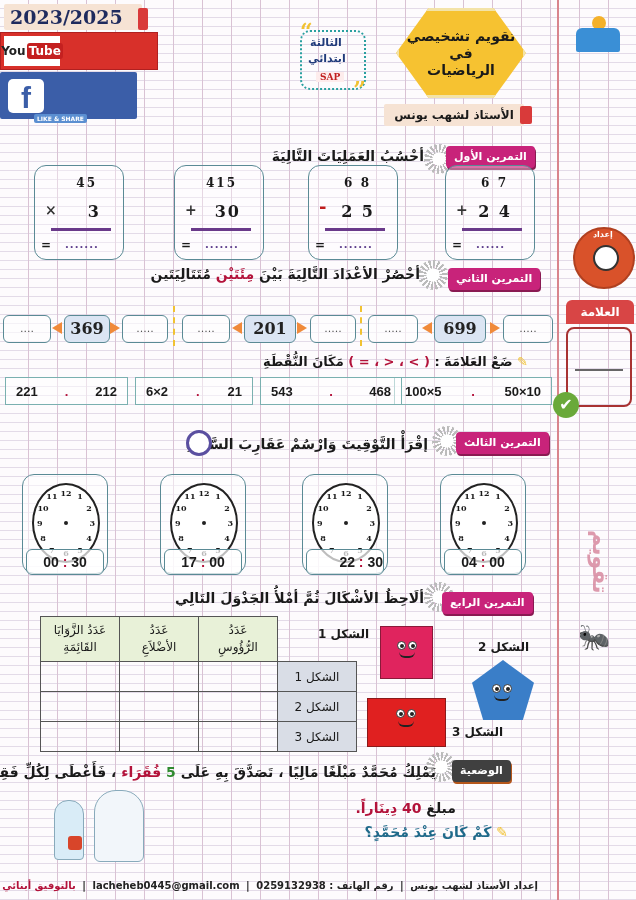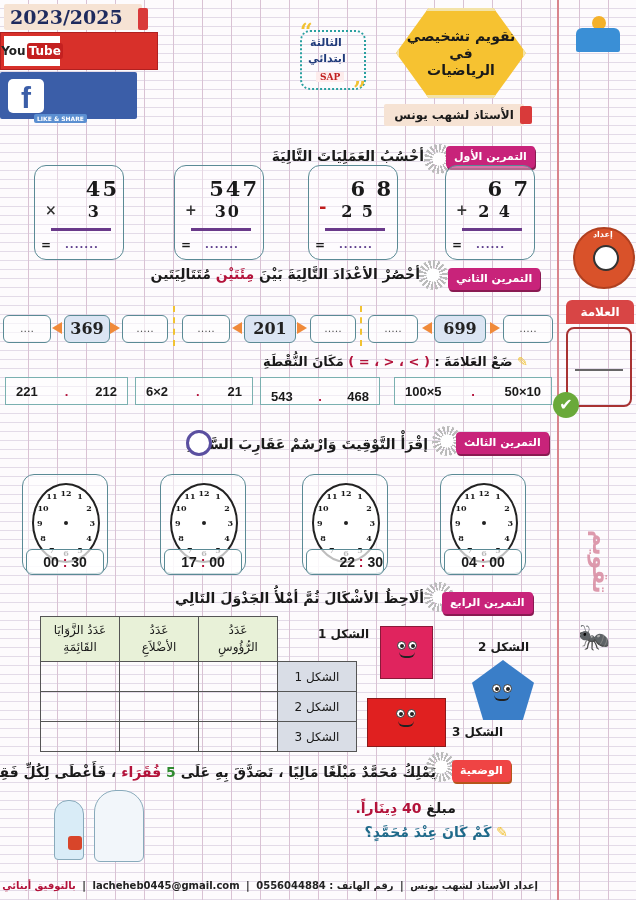--- a/index.html
+++ b/index.html
@@ -40,28 +40,28 @@
   .title-hex { left: 396px; top: 8px; width: 130px; height: 90px; background: #f6c231; border: 3px solid #f3e3a8; clip-path: polygon(25% 0, 75% 0, 100% 50%, 75% 100%, 25% 100%, 0 50%); display: flex; flex-direction: column; align-items: center; justify-content: center; }
   .title-hex span { font-weight: bold; font-size: 14px; line-height: 17px; color: #1a1a1a; direction: rtl; }
   .teacher-ribbon { left: 384px; top: 104px; width: 140px; height: 22px; background: #f6e3d4; border-radius: 2px; text-align: center; font-weight: bold; font-size: 12px; line-height: 22px; direction: rtl; }
   .teacher-ribbon::before { content: ""; position: absolute; right: -8px; top: 2px; width: 12px; height: 18px; background: #d93a3a; border-radius: 2px; }
   .school-logo { left: 566px; top: 4px; width: 66px; height: 58px; }
   .school-logo .book { position: absolute; left: 10px; top: 24px; width: 44px; height: 24px; background: #3a8fd6; border-radius: 6px 6px 2px 2px; }
   .school-logo .head { position: absolute; left: 26px; top: 12px; width: 14px; height: 14px; border-radius: 50%; background: #f4b12a; }
 
   
   .badge { height: 22px; padding: 0 8px; background: #c8237a; color: #fff; font-weight: bold; font-size: 11px; line-height: 22px; border-radius: 4px; box-shadow: 1px 2px 0 #8a1a52; direction: rtl; white-space: nowrap; }
-  .badge.orange { background: #ef4444; box-shadow: 1px 2px 0 #b5561a; }
+  .badge.orange { background: #404040; box-shadow: 1px 2px 0 #b5561a; }
   .burst { width: 30px; height: 30px; background: radial-gradient(circle, #fff 30%, transparent 32%), conic-gradient(#bbb 0 10deg, transparent 10deg 20deg, #bbb 20deg 30deg, transparent 30deg 40deg, #bbb 40deg 50deg, transparent 50deg 60deg, #bbb 60deg 70deg, transparent 70deg 80deg, #bbb 80deg 90deg, transparent 90deg 100deg, #bbb 100deg 110deg, transparent 110deg 120deg, #bbb 120deg 130deg, transparent 130deg 140deg, #bbb 140deg 150deg, transparent 150deg 160deg, #bbb 160deg 170deg, transparent 170deg 180deg, #bbb 180deg 190deg, transparent 190deg 200deg, #bbb 200deg 210deg, transparent 210deg 220deg, #bbb 220deg 230deg, transparent 230deg 240deg, #bbb 240deg 250deg, transparent 250deg 260deg, #bbb 260deg 270deg, transparent 270deg 280deg, #bbb 280deg 290deg, transparent 290deg 300deg, #bbb 300deg 310deg, transparent 310deg 320deg, #bbb 320deg 330deg, transparent 330deg 340deg, #bbb 340deg 350deg, transparent 350deg 360deg); border-radius: 50%; }
   .instr { font-weight: bold; font-size: 14px; direction: rtl; white-space: nowrap; color: #1a1a1a; }
   .instr .red { color: #b3123a; }
 
   
   .op-card { top: 165px; width: 90px; height: 95px; border: 1.5px solid #5a8a95; border-radius: 12px; background: rgba(255,255,255,0.35); font-family: "DejaVu Serif", serif; font-weight: bold; }
-  .op-card .n1 { position: absolute; right: 4px; top: 10px; font-size: 21px; letter-spacing: 2px; }
+  .op-card .n1 { position: absolute; right: 26px; top: 10px; font-size: 12px; letter-spacing: 2px; }
   .op-card .n2 { position: absolute; right: 22px; top: 36px; font-size: 16px; letter-spacing: 2px; }
   .op-card .sign { position: absolute; left: 10px; top: 36px; font-size: 14px; color: #333; }
   .op-card .sign.red { color: #c01c1c; font-size: 18px; top: 30px; }
   .op-card .line { position: absolute; left: 16px; right: 12px; top: 62px; height: 3px; background: #6a3a8a; }
   .op-card .eq { position: absolute; left: 6px; top: 72px; font-size: 12px; font-family: "DejaVu Sans", sans-serif; }
   .op-card .dots { position: absolute; left: 30px; top: 72px; font-size: 11px; color: #5a3a8a; letter-spacing: 1px; }
 
   
   .num-box { top: 315px; height: 28px; border: 1.5px solid #5a8a95; border-radius: 6px; background: rgba(255,255,255,0.6); text-align: center; line-height: 26px; font-size: 11px; color: #555; }
   .num-box.filled { background: #dbe5f3; font-family: "DejaVu Serif", serif; font-weight: bold; font-size: 16px; color: #222; }
@@ -185,21 +185,21 @@
 </div>
 <div class="abs op-card" style="left:308px;">
   <span class="n1">6 8</span>
   <span class="sign red">-</span>
   <span class="n2">2 5</span>
   <div class="line"></div>
   <span class="eq">=</span>
   <span class="dots">.......</span>
 </div>
 <div class="abs op-card" style="left:174px;">
-  <span class="n1">547</span>
+  <span class="n1">415</span>
   <span class="sign">+</span>
   <span class="n2">30</span>
   <div class="line"></div>
   <span class="eq">=</span>
   <span class="dots">.......</span>
 </div>
 <div class="abs op-card" style="left:34px;">
   <span class="n1">45</span>
   <span class="sign">×</span>
   <span class="n2">3</span>
@@ -241,21 +241,21 @@
   <span>ضَعْ العَلامَةَ :</span>
   <span class="red">( &gt; ، &lt; ، = )</span>
   <span>مَكَانَ النُّقْطَةِ</span>
 </div>
 
 <div class="abs cmp-box" style="left:394px;width:158px;">
   <span>100×5</span>
   <span class="dot">.</span>
   <span>50×10</span>
 </div>
-<div class="abs cmp-box" style="left:260px;width:120px;align-items:flex-end;">
+<div class="abs cmp-box" style="left:260px;width:142px;">
   <span>543</span>
   <span class="dot">.</span>
   <span>468</span>
 </div>
 <div class="abs cmp-box" style="left:135px;width:118px;">
   <span>6×2</span>
   <span class="dot">.</span>
   <span>21</span>
 </div>
 <div class="abs cmp-box" style="left:5px;width:123px;">
@@ -430,18 +430,18 @@
 <div class="abs illus">
   <div class="p1"></div>
   <div class="bag"></div>
   <div class="p2"></div>
 </div>
 
 <div class="abs footer">
   <span>إعداد الأستاذ لشهب يونس</span>
   <span class="sep">|</span>
   <span>رقم الهاتف :</span>
-  <span>0556044884</span>
+  <span>0259132938</span>
   <span class="sep">|</span>
   <span>lacheheb0445@gmail.com</span>
   <span class="sep">|</span>
   <span class="red">بالتوفيق أبنائي</span>
 </div>
 
 </body></html>

